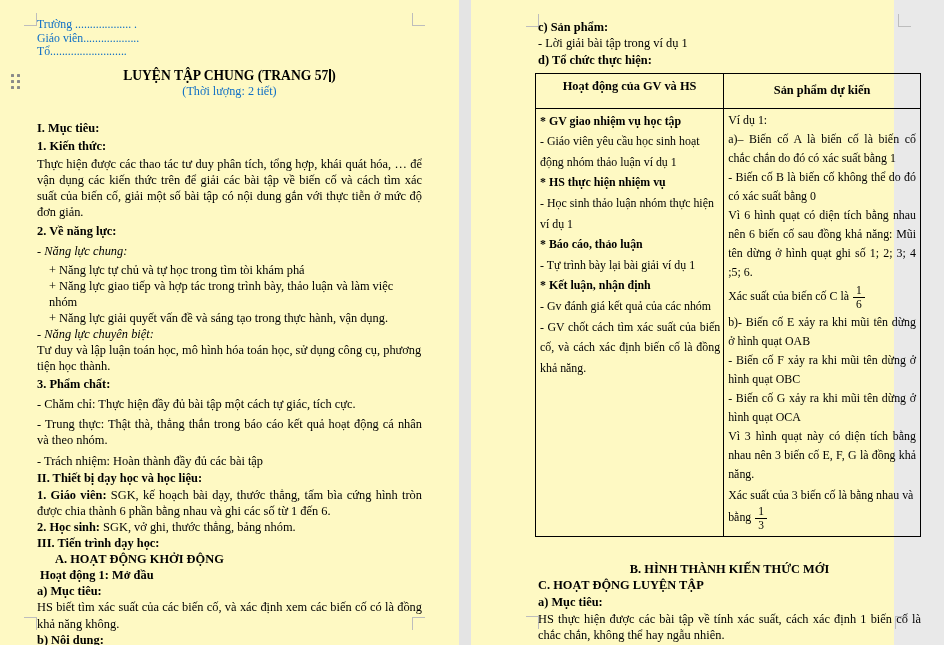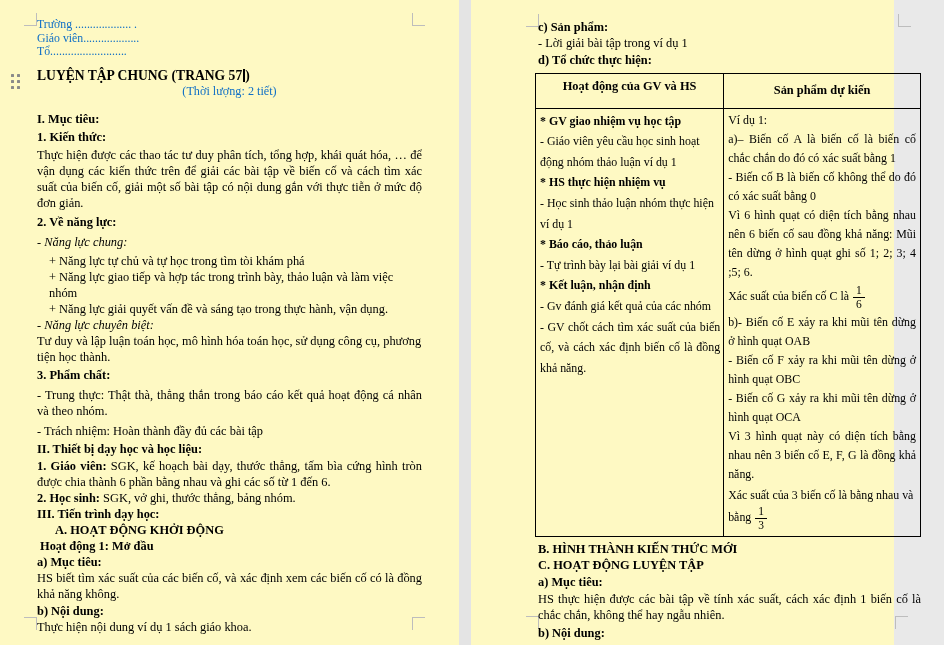--- a/index.html
+++ b/index.html
@@ -23,30 +23,30 @@
 
   
   .dots{position:absolute;left:11px;top:74px;width:13px;height:16px;
     display:grid;grid-template-columns:repeat(2,6px);grid-auto-rows:6px;cursor:grab;}
   .dots span{width:2.6px;height:2.6px;background:#8a8a8a;border-radius:0.5px;}
 
   .contentL{position:absolute;left:37px;top:18px;width:385px;font-size:12.4px;line-height:16.1px;}
   .contentR{position:absolute;left:67px;top:19px;width:383px;font-size:12.4px;line-height:16.4px;}
 
   .hdr{color:#0F6FC6;font-size:11.8px;line-height:13.6px;}
-  .title{font-weight:bold;text-align:left;font-size:13.6px;margin-top:8px;line-height:17px;}
+  .title{font-weight:bold;text-align:center;font-size:13.6px;margin-top:8px;line-height:17px;}
   .caret{display:inline-block;width:2px;height:13px;background:#000;vertical-align:-2px;margin-left:1px;}
   .subtitle{color:#0F6FC6;text-align:center;font-size:12.2px;line-height:14px;}
 
   .b{font-weight:bold;}
   .i{font-style:italic;}
   .just{text-align:justify;}
   p{margin:0;}
   .mt1{margin-top:1px;}.mt2{margin-top:2px;}.mt3{margin-top:3px;}
-  .mt4{margin-top:4px;}.mt13{margin-top:13px;}
+  .mt4{margin-top:4px;}.mt13{margin-top:22px;}
   .ind12{padding-left:12px;}
   .ind18{padding-left:18px;}
   .ind3{padding-left:3px;}
 
   table.tchd{border-collapse:collapse;width:386px;margin-left:-3px;margin-top:5px;}
   table.tchd td{border:1.2px solid #000;vertical-align:top;}
   td.hcell{font-weight:bold;text-align:center;padding:4px 2px 9px 2px;font-size:12.4px;}
   td.c1{width:185px;padding:2px 3px 2px 4px;font-size:11.9px;line-height:20.6px;}
   td.c2{width:193px;padding:2px 4px 2px 4px;font-size:11.9px;line-height:19px;}
   td.c2 .just{text-align:justify;}
@@ -88,20 +88,21 @@
 
     <p class="b mt3">2. Về năng lực:</p>
     <p class="i mt4">- Năng lực chung:</p>
     <p class="ind12 mt2">+ Năng lực tự chủ và tự học trong tìm tòi khám phá</p>
     <p class="ind12">+ Năng lực giao tiếp và hợp tác trong trình bày, thảo luận và làm việc nhóm</p>
     <p class="ind12">+ Năng lực giải quyết vấn đề và sáng tạo trong thực hành, vận dụng.</p>
     <p class="i">- Năng lực chuyên biệt:</p>
     <p>Tư duy và lập luận toán học, mô hình hóa toán học, sử dụng công cụ, phương tiện học thành.</p>
 
     <p class="b mt2">3. Phẩm chất:</p>
+    <p class="mt4">- Chăm chỉ: Thực hiện đầy đủ bài tập một cách tự giác, tích cực.</p>
     <p class="just mt4">- Trung thực: Thật thà, thẳng thắn trong báo cáo kết quả hoạt động cá nhân và theo nhóm.</p>
     <p class="mt4">- Trách nhiệm: Hoàn thành đầy đủ các bài tập</p>
 
     <p class="b mt1">II. Thiết bị dạy học và học liệu:</p>
     <p class="just mt1"><span class="b">1. Giáo viên:</span><span> SGK, kế hoạch bài dạy, thước thẳng, tấm bìa cứng hình tròn được chia thành 6 phần bằng nhau và ghi các số từ 1 đến 6.</span></p>
     <p><span class="b">2. Học sinh:</span><span> SGK, vở ghi, thước thẳng, bảng nhóm.</span></p>
 
     <p class="b">III. Tiến trình dạy học:</p>
     <p class="b ind18">A. HOẠT ĐỘNG KHỞI ĐỘNG</p>
     <p class="b ind3">Hoạt động 1: Mở đầu</p>
@@ -152,20 +153,20 @@
           <p class="just">b)- Biến cố E xảy ra khi mũi tên dừng ở hình quạt OAB</p>
           <p class="just">- Biến cố F xảy ra khi mũi tên dừng ở hình quạt OBC</p>
           <p class="just">- Biến cố G xảy ra khi mũi tên dừng ở hình quạt OCA</p>
           <p class="just">Vì 3 hình quạt này có diện tích bằng nhau nên 3 biến cố E, F, G là đồng khả năng.</p>
           <p style="margin:2px 0;"><span>Xác suất của 3 biến cố là bằng nhau và bằng</span><span class="frac"><span class="fnum">1</span><span class="fden">3</span></span></p>
         </td>
       </tr>
     </tbody>
       </table>
 
-    <p class="b" style="margin-top:4px;">B. HÌNH THÀNH KIẾN THỨC MỚI</p>
+    <p class="b" style="margin-top:24px;text-align:center;">B. HÌNH THÀNH KIẾN THỨC MỚI</p>
     <p class="b" style="">C. HOẠT ĐỘNG LUYỆN TẬP</p>
     <p class="b mt1">a) Mục tiêu:</p>
     <p class="just">HS thực hiện được các bài tập về tính xác suất, cách xác định 1 biến cố là chắc chắn, không thể hay ngẫu nhiên.</p>
     <p class="b mt1">b) Nội dung:</p>
 
   </div>
 </div>
 
 </body></html>

